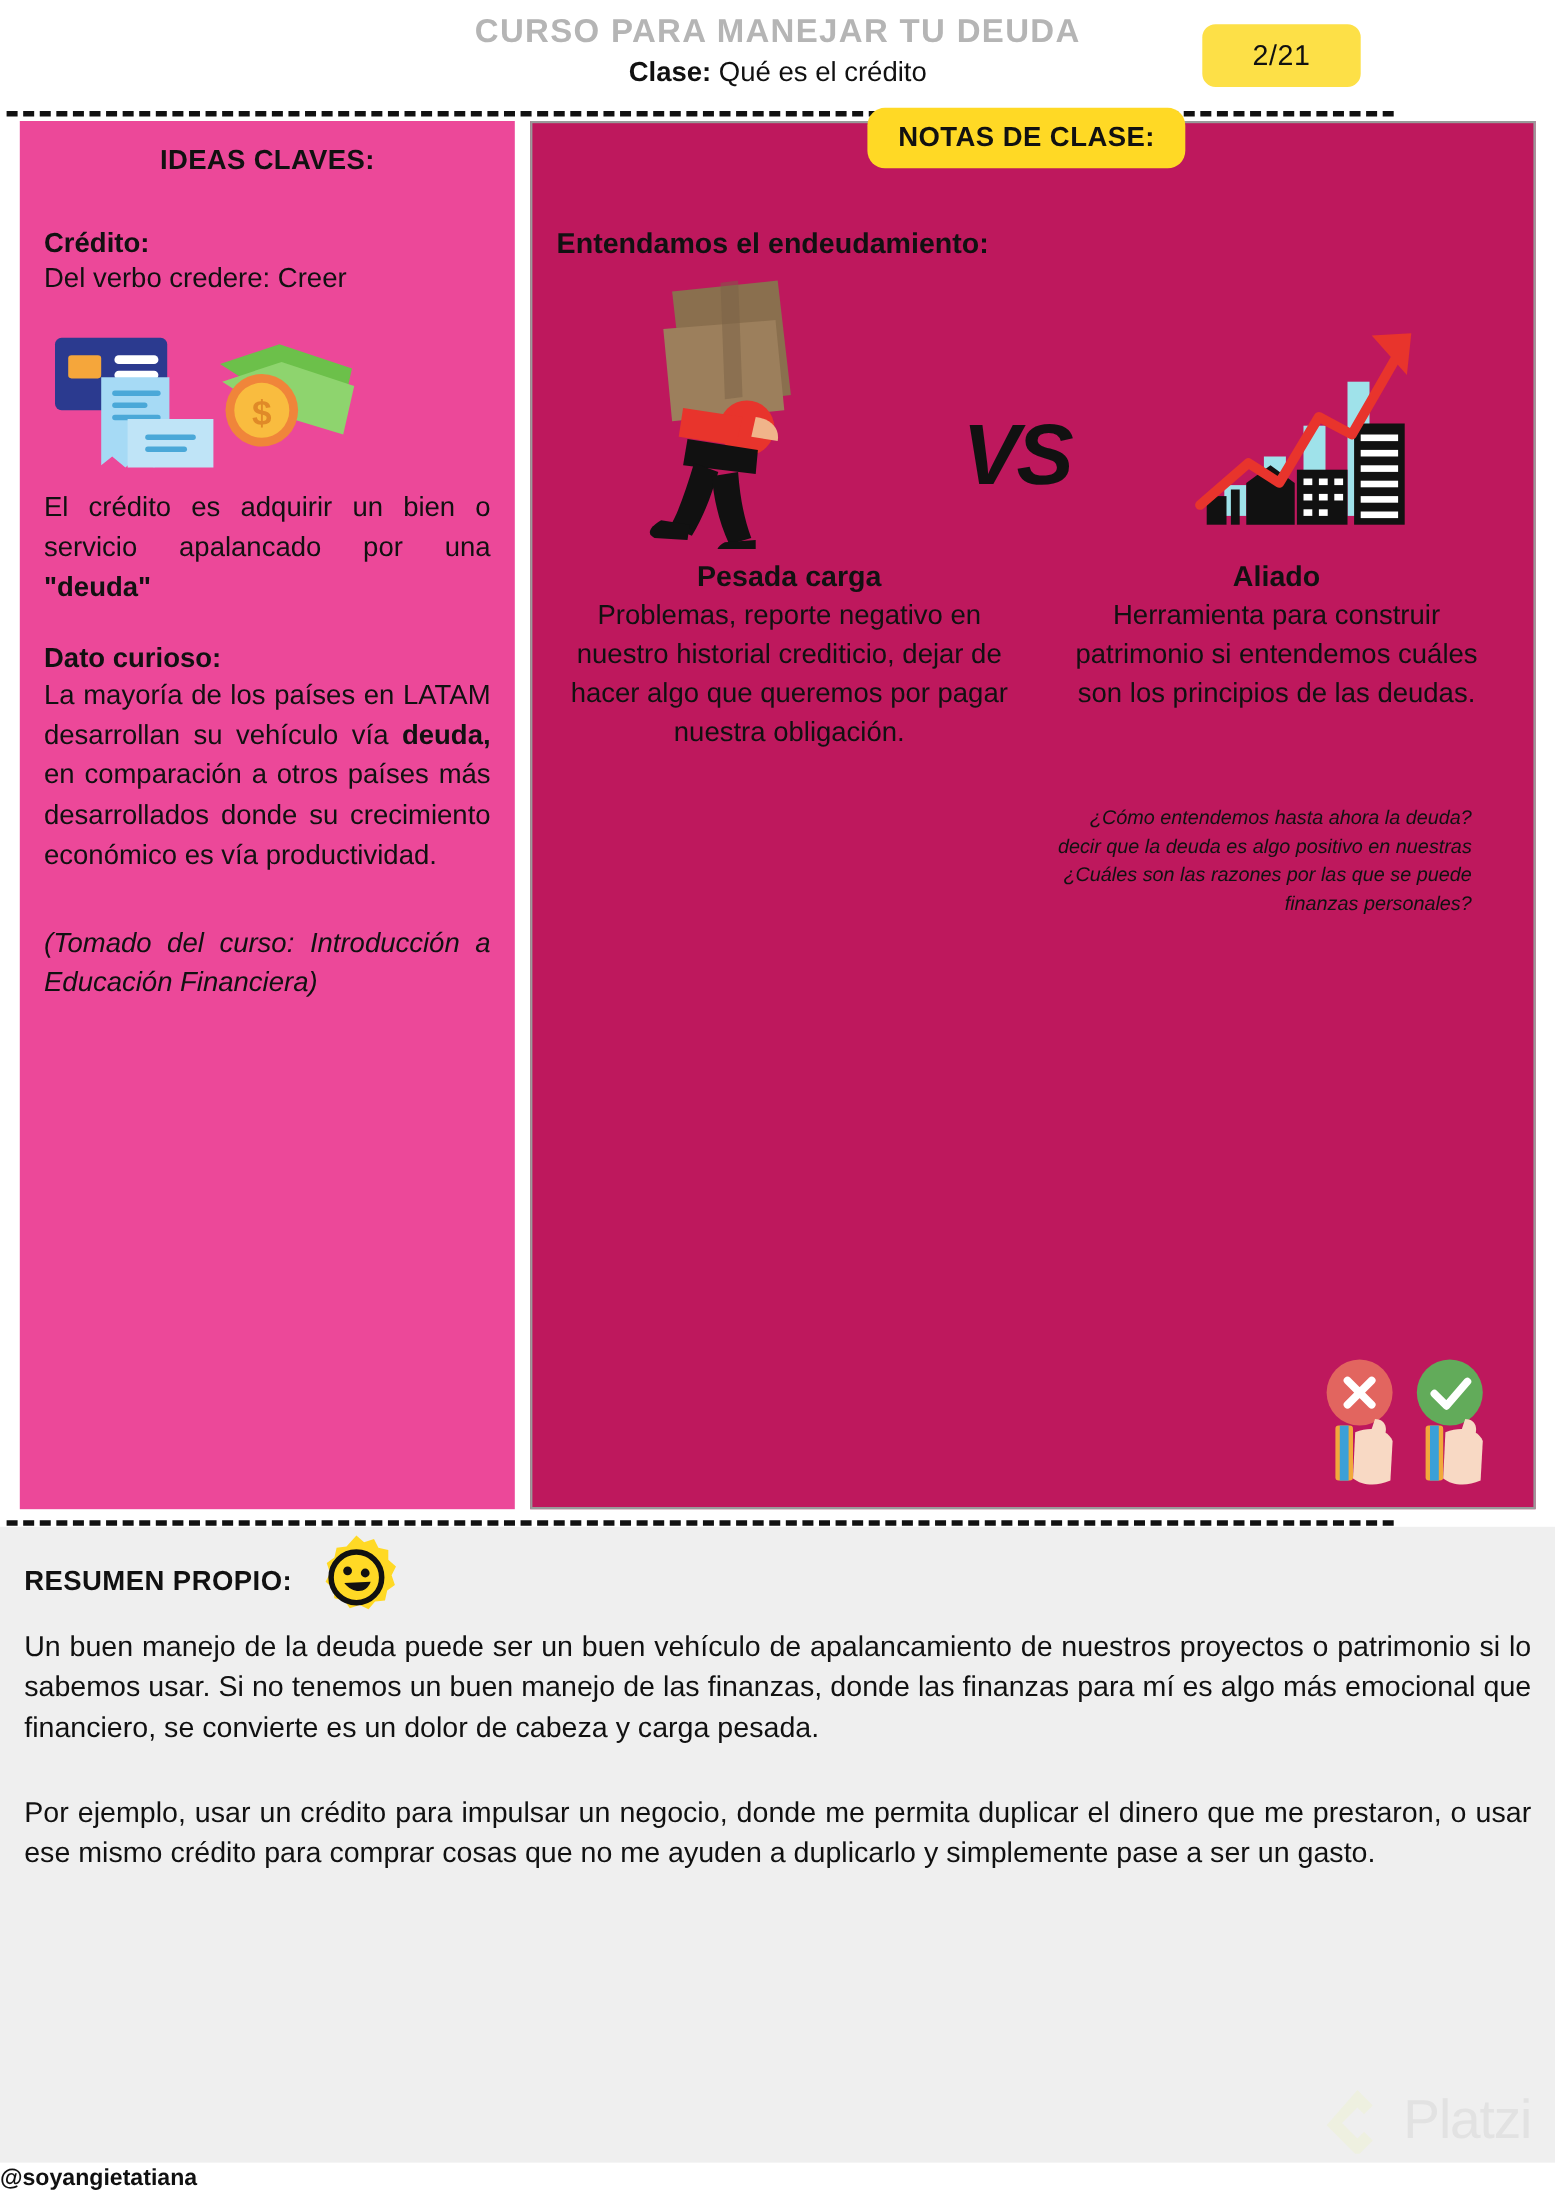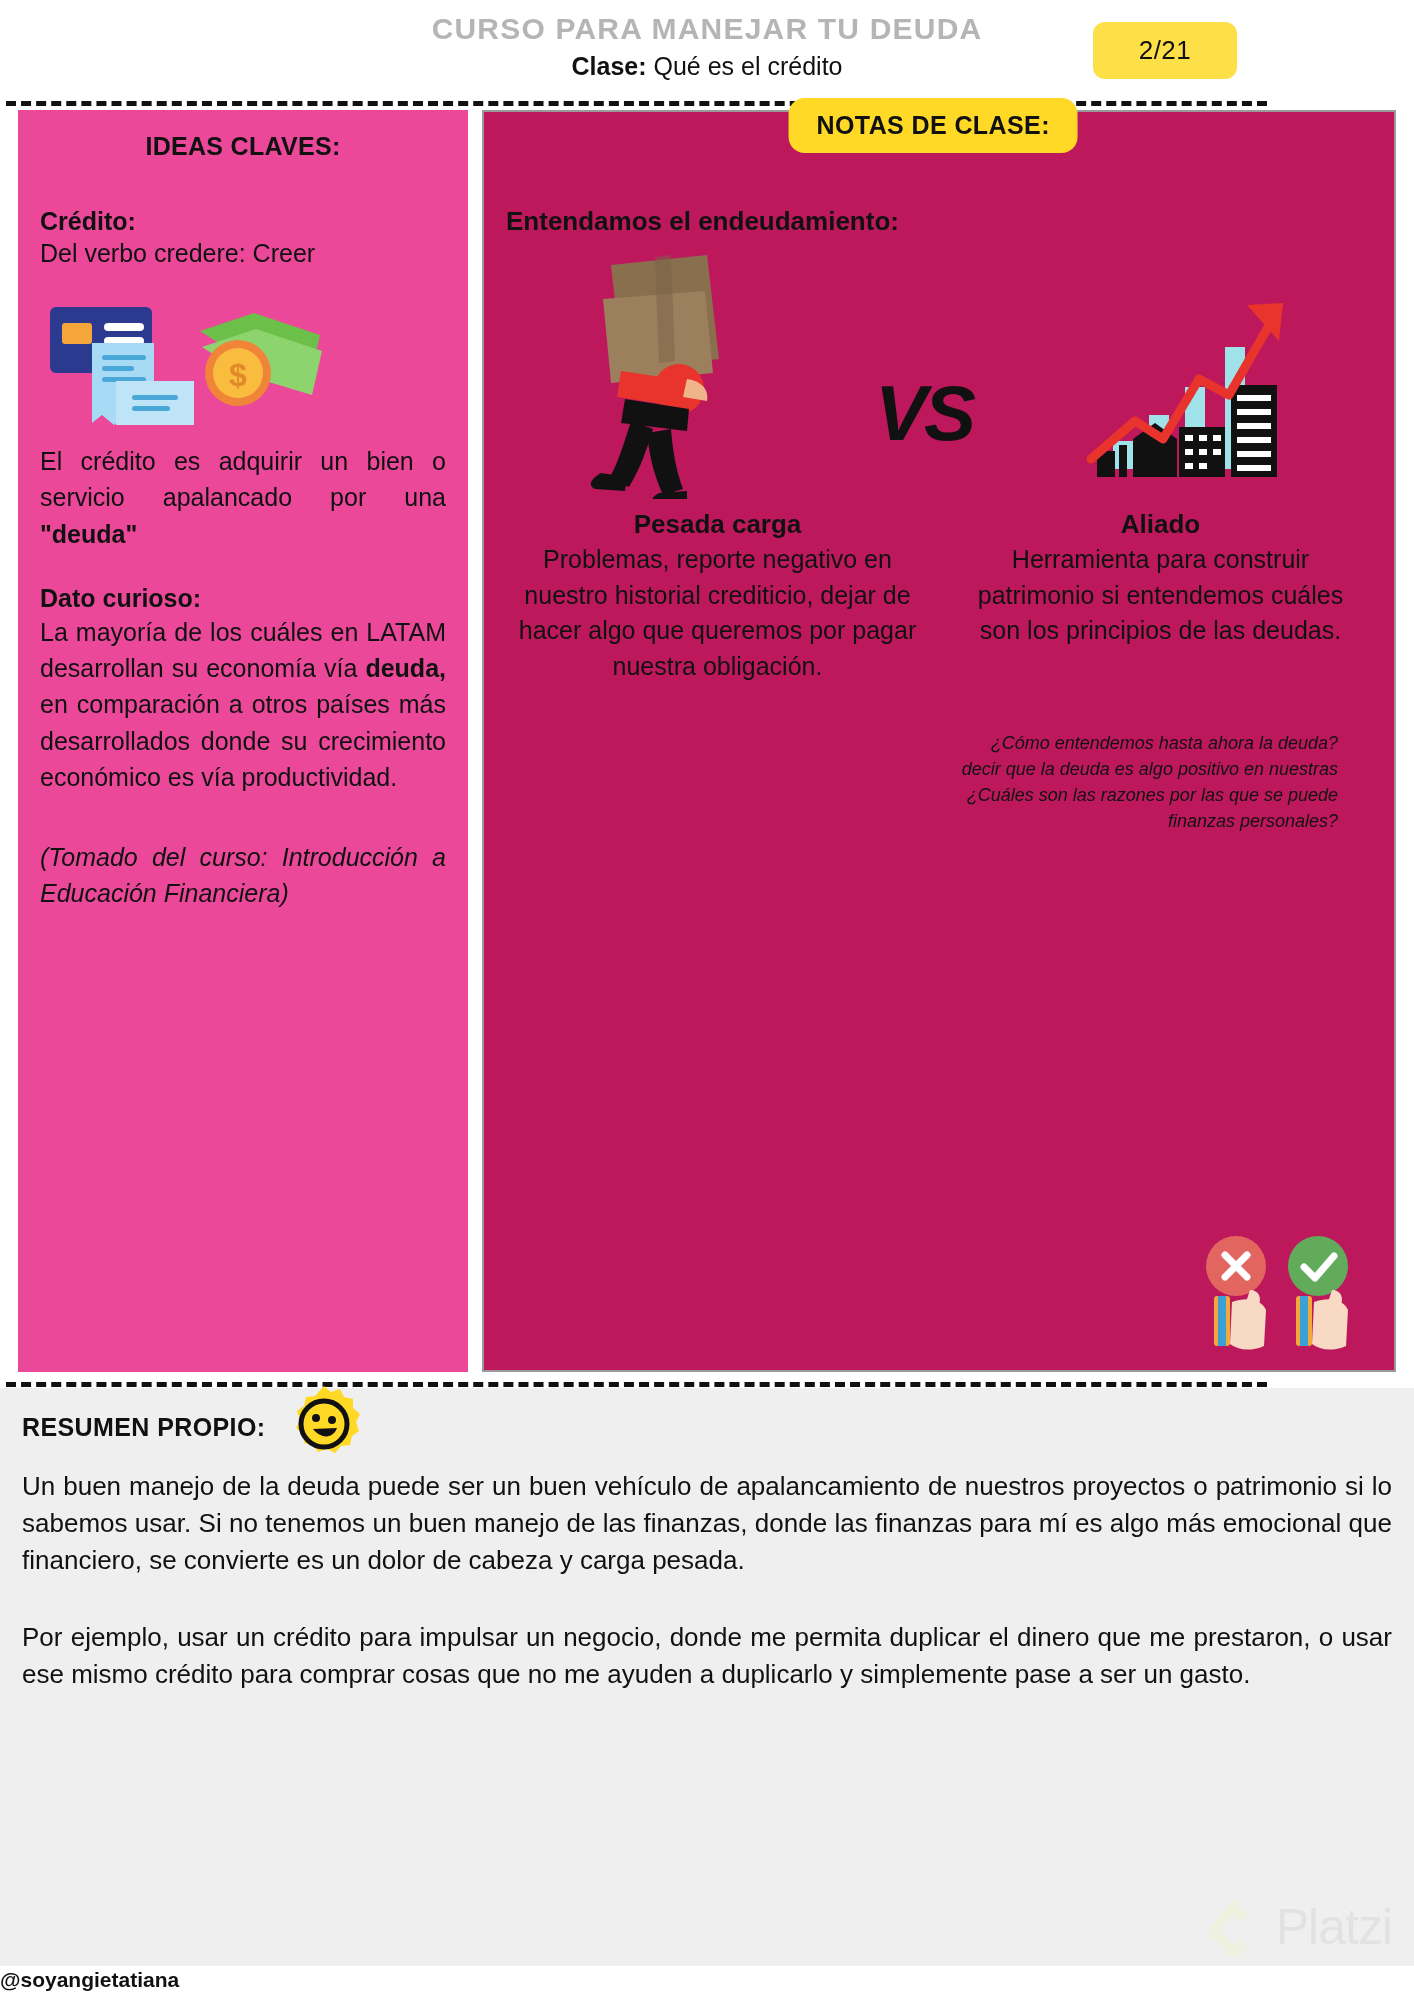--- a/index.html
+++ b/index.html
@@ -223,21 +223,21 @@
   }
 
   
   .resumen {
     position: absolute;
     top: 1388px;
     left: 0;
     width: 1414px;
     height: 578px;
     background: #efefef;
-    padding: 8px 22px 0 22px;
+    padding: 18px 22px 0 22px;
   }
   .res-head {
     display: flex;
     align-items: center;
     gap: 18px;
     height: 62px;
   }
   .res-title {
     font-size: 25px;
     font-weight: bold;
@@ -324,21 +324,21 @@
           <circle cx="198" cy="88" r="25" fill="#f9bc3f"></circle>
           <text x="198" y="101" font-size="32" font-weight="bold" fill="#e08a28" text-anchor="middle" font-family="Liberation Sans, sans-serif">$</text>
         </svg>
       </div>
 
       <div class="sb-just"><span>El crédito es adquirir un bien o servicio apalancado por una </span><b>"deuda"</b></div>
 
       <div class="sb-gap-m"></div>
 
       <div class="sb-h">Dato curioso:</div>
-      <div class="sb-just"><span>La mayoría de los cuáles en LATAM desarrollan su economía vía </span><b>deuda,</b><span> en comparación a otros países más desarrollados donde su crecimiento económico es vía productividad.</span></div>
+      <div class="sb-just"><span>La mayoría de los países en LATAM desarrollan su vehículo vía </span><b>deuda,</b><span> en comparación a otros países más desarrollados donde su crecimiento económico es vía productividad.</span></div>
 
       <div class="sb-gap-l"></div>
 
       <div class="sb-ital">(Tomado del curso: Introducción a Educación Financiera)</div>
     </div>
 
     <div class="notes">
       <div class="notes-badge">NOTAS DE CLASE:</div>
       <div class="notes-heading">Entendamos el endeudamiento:</div>
 

